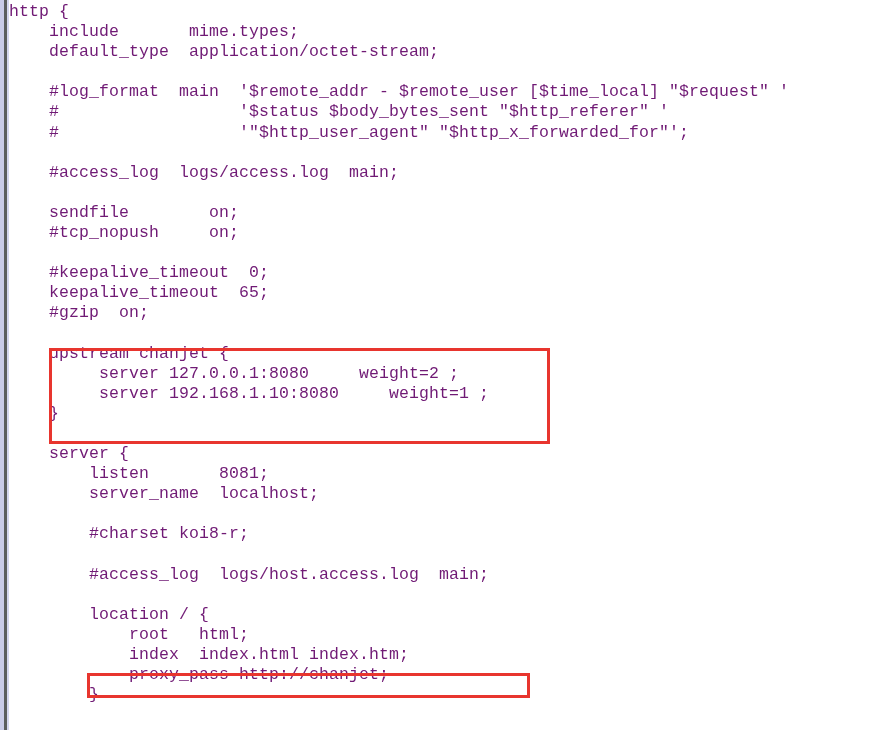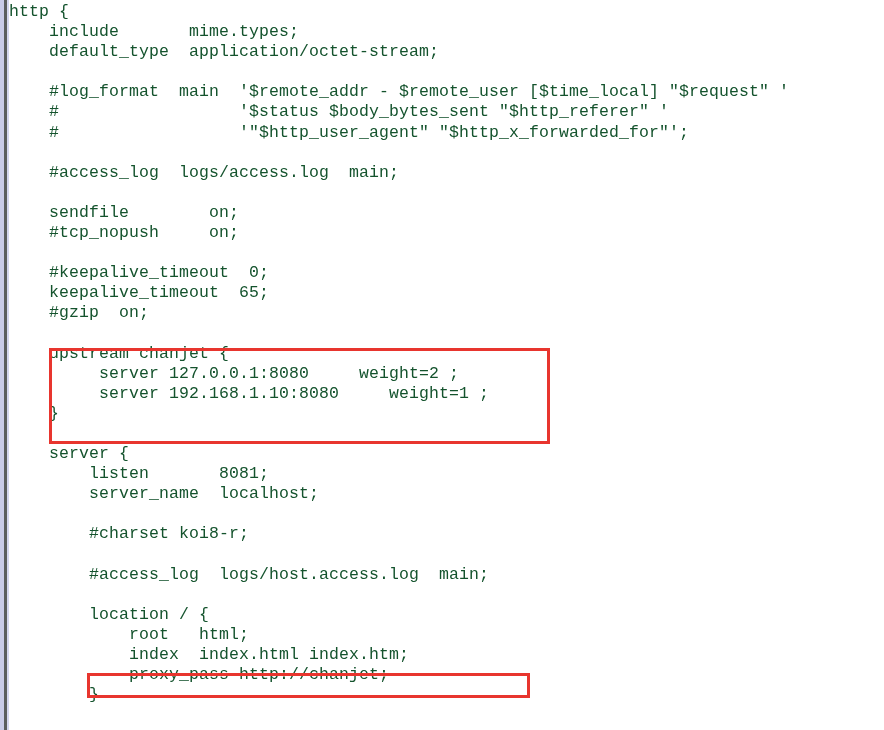--- a/index.html
+++ b/index.html
@@ -53,21 +53,21 @@
   }
   .code-block {
     position: absolute;
     left: 0px;
     top: 2px;
     margin: 0;
     padding: 0;
     font-family: "Liberation Mono", "DejaVu Sans Mono", monospace;
     font-size: 16.5px;
     line-height: 20.1px;
-    color: #14532d;
+    color: #701a75;
     letter-spacing: 0.1px;
     white-space: pre;
     -webkit-font-smoothing: none;
   }
   .code-line {
     display: block;
     height: 20.1px;
     white-space: pre;
   }
 

